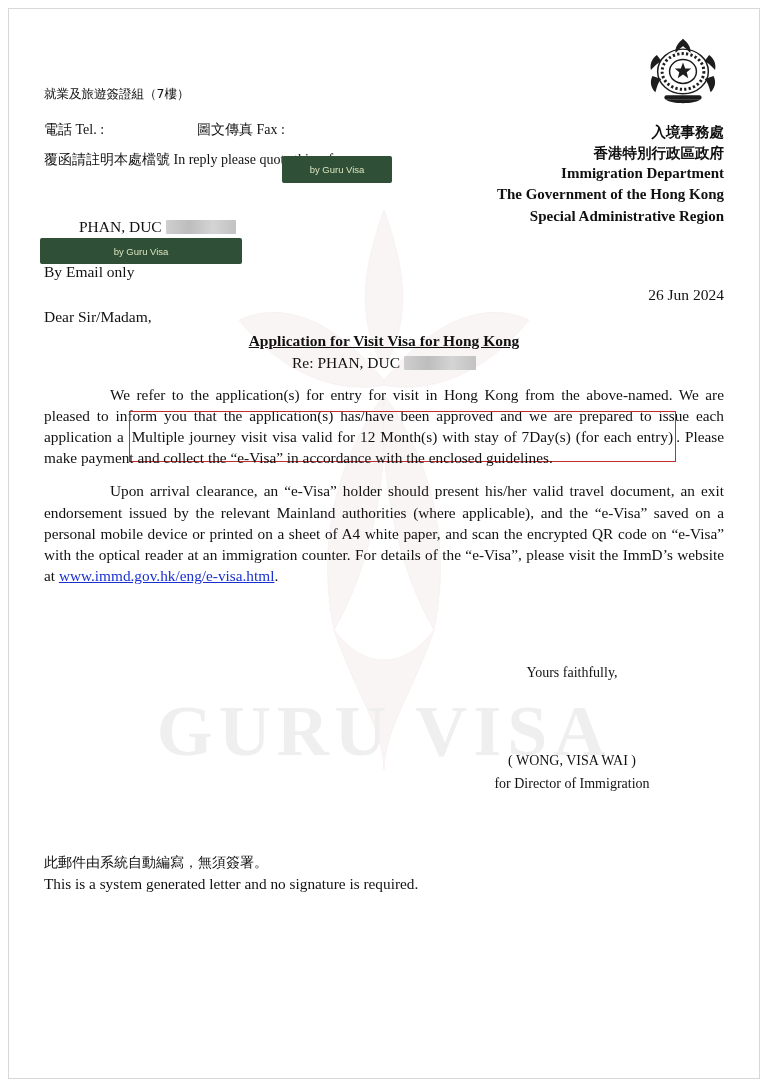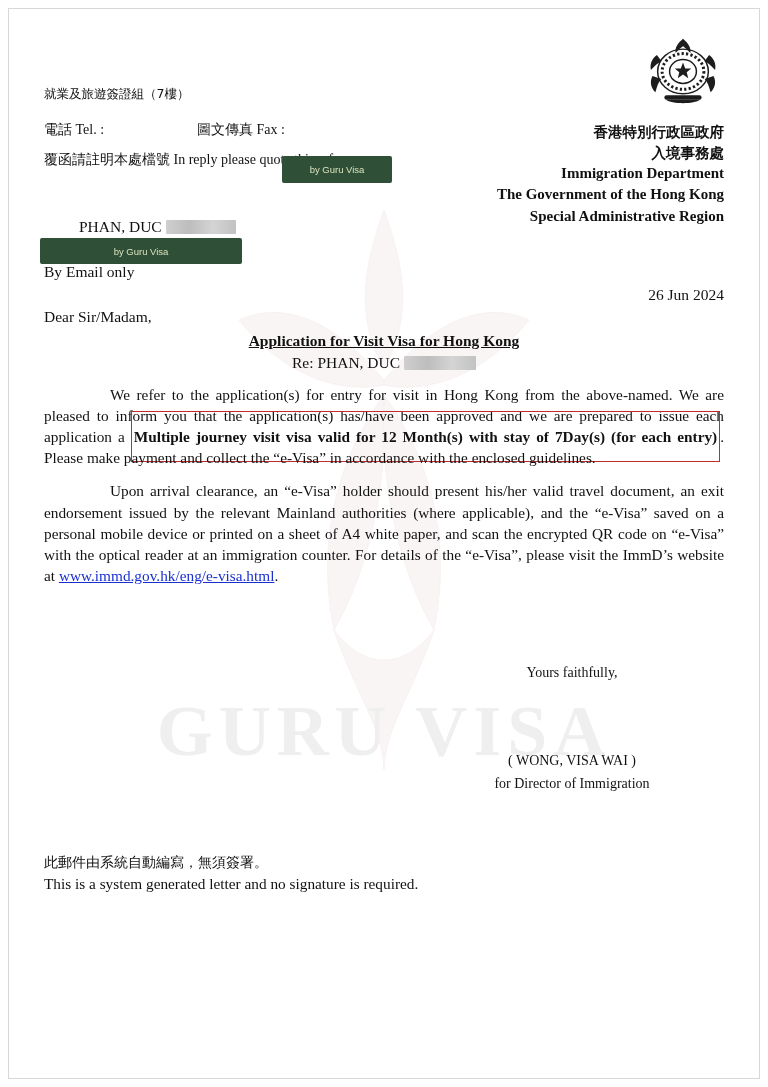--- a/index.html
+++ b/index.html
@@ -183,21 +183,21 @@
     line-height: 1.38;
     text-align: justify;
   }
   .body p {
     margin: 0 0 12px 0;
     text-indent: 66px;
   }
   .highlight-box {
     border: 1.4px solid #c22c2c;
     padding: 16px 2px;
-    font-weight: 700;
+    font-weight: 400;
     white-space: nowrap;
   }
   a.link {
     color: #1a2fd0;
     text-decoration: underline;
   }
   .sign-block {
     position: absolute;
     right: 46px;
     top: 662px;
@@ -264,22 +264,22 @@
         <path d="M20 30 C14 34 10 42 12 50 C18 44 22 40 26 38 Z"></path>
         <path d="M90 30 C96 34 100 42 98 50 C92 44 88 40 84 38 Z"></path>
         <path d="M14 58 C10 66 12 74 18 80 C20 72 22 66 26 62 Z"></path>
         <path d="M96 58 C100 66 98 74 92 80 C90 72 88 66 84 62 Z"></path>
         <rect x="30" y="84" width="50" height="6" rx="3"></rect>
         <path d="M32 90 C40 96 70 96 78 90 Z"></path>
       </g>
     </svg>
 
     <div class="hdr-right">
+      <div class="cn">入境事務處</div>
       <div class="cn">香港特別行政區政府</div>
-      <div class="cn">入境事務處</div>
       <div>Immigration Department</div>
       <div>The Government of the Hong Kong</div>
       <div>Special Administrative Region</div>
     </div>
 
     <div class="addressee">
       <span>PHAN, DUC</span>
       <span class="redact-blur" style="width:70px"></span>
     </div>
     <div class="redact-addr">by Guru Visa</div>

